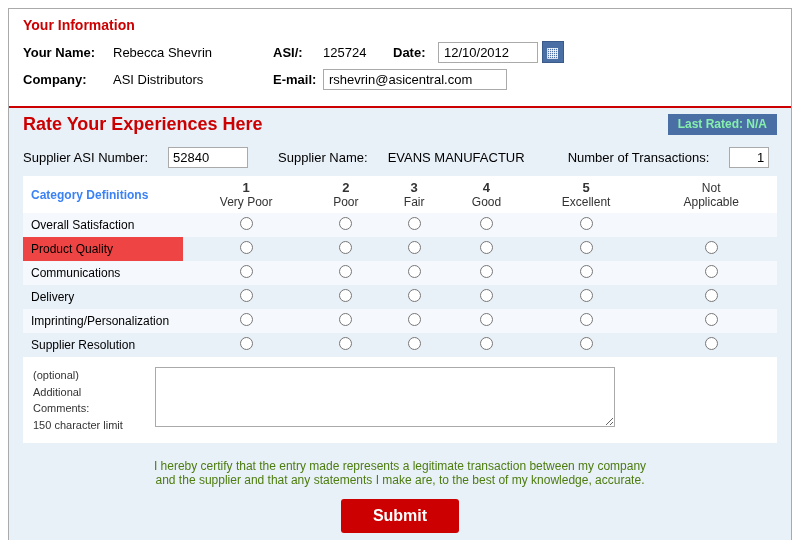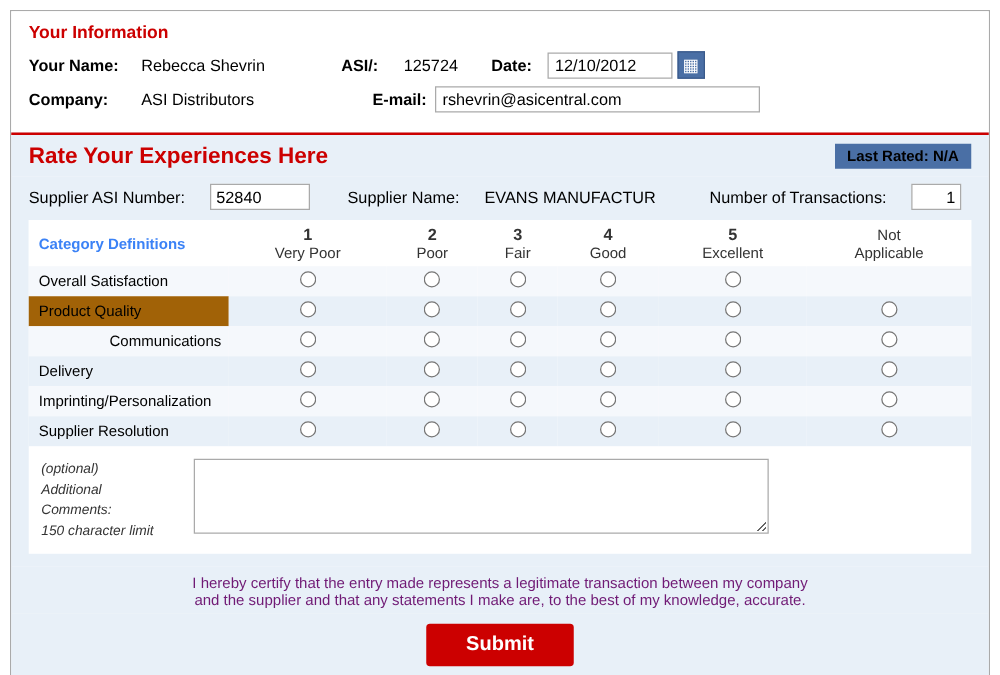--- a/index.html
+++ b/index.html
@@ -42,31 +42,30 @@
       border: 1px solid #aaa;
       padding: 2px 5px;
       font-size: 13px;
       background: #fff;
     }
     .rate-header {
       background: #e8f0f8;
       border-top: 2px solid #c00;
       padding: 6px 14px;
       display: flex;
-      align-items: center;
       justify-content: space-between;
     }
     .rate-title {
       color: #cc0000;
       font-size: 18px;
       font-weight: bold;
     }
     .last-rated-badge {
       background: #4a6fa5;
-      color: #000000;
+      color: #86efac;
       padding: 3px 10px;
       font-size: 12px;
       font-weight: bold;
     }
     .supplier-row {
       background: #e8f0f8;
       padding: 6px 14px 8px 14px;
       display: flex;
       align-items: center;
       gap: 20px;
@@ -137,21 +136,21 @@
     textarea.comments-area {
       width: 460px;
       height: 60px;
       border: 1px solid #aaa;
       font-size: 12px;
       resize: vertical;
     }
     .cert-text {
       text-align: center;
       font-size: 12px;
-      color: #701a75;
+      color: #4d7c0f;
       padding: 6px 0 4px 0;
       background: #e8f0f8;
     }
     .submit-row {
       text-align: center;
       padding: 8px 0 10px 0;
       background: #e8f0f8;
     }
     .submit-btn {
       background: #cc0000;
@@ -202,22 +201,22 @@
       <span class="info-value">Rebecca Shevrin</span>
       <span class="info-label" style="min-width:50px;">ASI/:</span>
       <span class="info-value" style="min-width:70px;">125724</span>
       <span class="info-label" style="min-width:45px;">Date:</span>
       <input class="info-field" type="text" style="width: 100px;" value="12/10/2012">
       <span class="calendar-icon"></span>
     </div>
     <div class="info-row">
       <span class="info-label">Company:</span>
       <span class="info-value">ASI Distributors</span>
-      <span class="info-label" style="min-width:50px;margin-left:25px;">E-mail:</span>
-      <input class="info-field" type="text" style="width: 260px;" value="rshevrin@asicentral.com">
+      <span class="info-label" style="min-width:50px;">E-mail:</span>
+      <input class="info-field" type="text" style="width: 184px;" value="rshevrin@asicentral.com">
     </div>
   </div>
 
   <div class="rate-header">
     <span class="rate-title">Rate Your Experiences Here</span>
     <span class="last-rated-badge">
       <span>Last Rated:</span>
       <span>N/A</span>
     </span>
   </div>
@@ -268,30 +267,30 @@
       <tr>
             <td class="cat-col" style="background: rgb(245, 248, 252);">Overall Satisfaction</td>
             <td style="background: rgb(245, 248, 252);"><input type="radio" name="rating_0" style="cursor: pointer;"></td>
             <td style="background: rgb(245, 248, 252);"><input type="radio" name="rating_0" style="cursor: pointer;"></td>
             <td style="background: rgb(245, 248, 252);"><input type="radio" name="rating_0" style="cursor: pointer;"></td>
             <td style="background: rgb(245, 248, 252);"><input type="radio" name="rating_0" style="cursor: pointer;"></td>
             <td style="background: rgb(245, 248, 252);"><input type="radio" name="rating_0" style="cursor: pointer;"></td>
             <td style="background: rgb(245, 248, 252);"></td>
           </tr>
           <tr>
-            <td class="cat-col" style="background: #a16207; margin-top: 40px;">Product Quality</td>
-            <td style="background: rgb(232, 240, 248);"><input type="radio" name="rating_1" style="cursor: pointer;"></td>
-            <td style="background: rgb(232, 240, 248);"><input type="radio" name="rating_1" style="cursor: pointer;"></td>
-            <td style="background: rgb(232, 240, 248);"><input type="radio" name="rating_1" style="cursor: pointer;"></td>
-            <td style="background: rgb(232, 240, 248);"><input type="radio" name="rating_1" style="cursor: pointer;"></td>
-            <td style="background: rgb(232, 240, 248);"><input type="radio" name="rating_1" style="cursor: pointer;"></td>
-            <td style="background: rgb(232, 240, 248);"><input type="radio" name="rating_1" style="cursor: pointer;"></td>
-          </tr>
-          <tr>
-            <td class="cat-col" style="background: rgb(245, 248, 252); text-align: right;">Communications</td>
+            <td class="cat-col" style="background: #ef4444; margin-top: 40px;">Product Quality</td>
+            <td style="background: rgb(232, 240, 248);"><input type="radio" name="rating_1" style="cursor: pointer;"></td>
+            <td style="background: rgb(232, 240, 248);"><input type="radio" name="rating_1" style="cursor: pointer;"></td>
+            <td style="background: rgb(232, 240, 248);"><input type="radio" name="rating_1" style="cursor: pointer;"></td>
+            <td style="background: rgb(232, 240, 248);"><input type="radio" name="rating_1" style="cursor: pointer;"></td>
+            <td style="background: rgb(232, 240, 248);"><input type="radio" name="rating_1" style="cursor: pointer;"></td>
+            <td style="background: rgb(232, 240, 248);"><input type="radio" name="rating_1" style="cursor: pointer;"></td>
+          </tr>
+          <tr>
+            <td class="cat-col" style="background: rgb(245, 248, 252);">Communications</td>
             <td style="background: rgb(245, 248, 252);"><input type="radio" name="rating_2" style="cursor: pointer;"></td>
             <td style="background: rgb(245, 248, 252);"><input type="radio" name="rating_2" style="cursor: pointer;"></td>
             <td style="background: rgb(245, 248, 252);"><input type="radio" name="rating_2" style="cursor: pointer;"></td>
             <td style="background: rgb(245, 248, 252);"><input type="radio" name="rating_2" style="cursor: pointer;"></td>
             <td style="background: rgb(245, 248, 252);"><input type="radio" name="rating_2" style="cursor: pointer;"></td>
             <td style="background: rgb(245, 248, 252);"><input type="radio" name="rating_2" style="cursor: pointer;"></td>
           </tr>
           <tr>
             <td class="cat-col" style="background: rgb(232, 240, 248); margin-left: 30px;">Delivery</td>
             <td style="background: rgb(232, 240, 248);"><input type="radio" name="rating_3" style="cursor: pointer;"></td>
@@ -318,21 +317,21 @@
             <td style="background: rgb(232, 240, 248);"><input type="radio" name="rating_5" style="cursor: pointer;"></td>
             <td style="background: rgb(232, 240, 248);"><input type="radio" name="rating_5" style="cursor: pointer;"></td>
             <td style="background: rgb(232, 240, 248);"><input type="radio" name="rating_5" style="cursor: pointer;"></td>
           </tr>
         </tbody>
     </table>
 
     <table style="width:100%; background:#fff; margin-top:0;">
       <tbody>
           <tr class="comments-row">
-        <td class="comments-label" style="width:120px; font-size:11px;font-style:italic;">(optional)<br>Additional Comments:<br>150 character limit</td>
+        <td class="comments-label" style="width:120px; font-size:11px;">(optional)<br>Additional Comments:<br>150 character limit</td>
         <td>
           <textarea class="comments-area" maxlength="150" style=""></textarea>
         </td>
       </tr>
     </tbody>
       </table>
   </div>
 
   <div class="cert-text">
     <div>I hereby certify that the entry made represents a legitimate transaction between my company</div>

